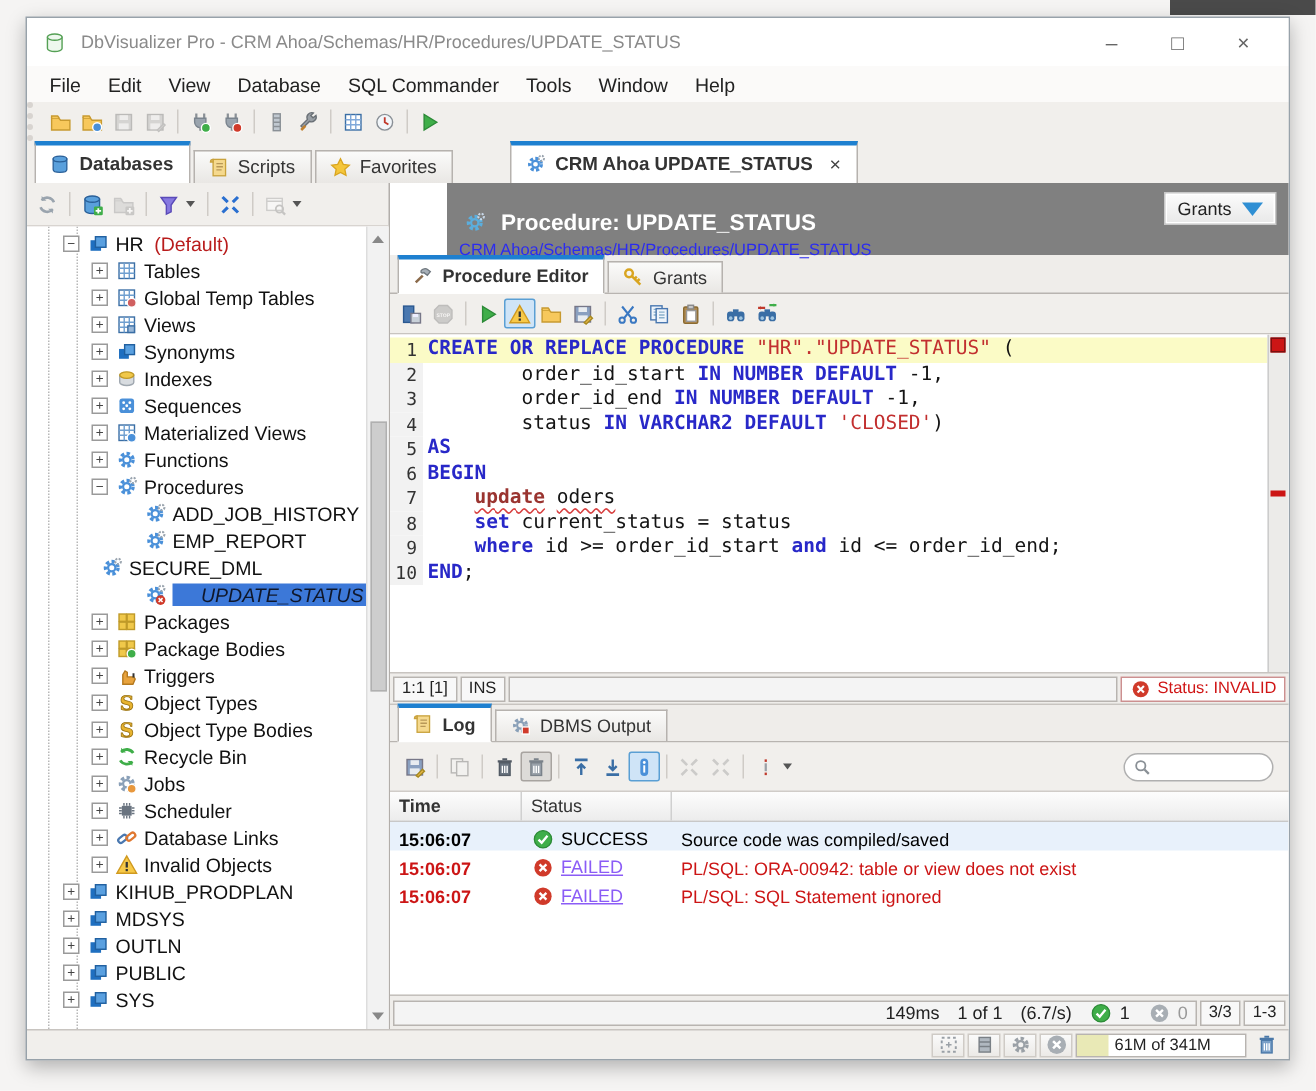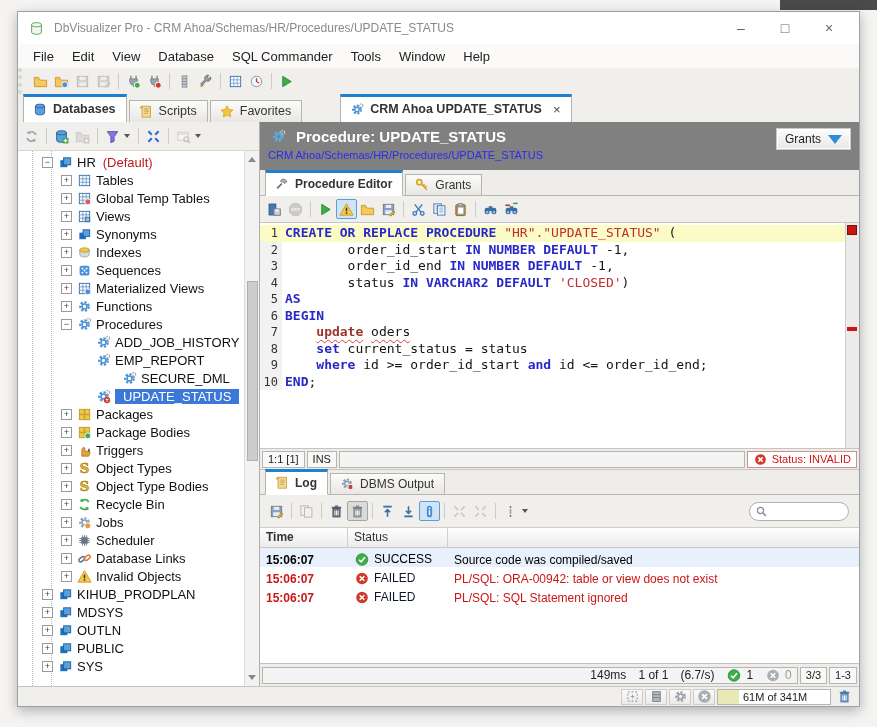--- a/index.html
+++ b/index.html
@@ -32,30 +32,30 @@
   .main{flex:1;display:flex;min-height:0;}
   .left{width:242px;flex:0 0 242px;border-right:1px solid #b2aeaa;display:flex;flex-direction:column;background:#f1efec;}
   .treebar{height:29px;display:flex;align-items:center;padding:0 3px;border-bottom:1px solid #d8d4d0;flex:0 0 29px;}
   .treewrap{flex:1;display:flex;min-height:0;background:#fff;}
   .tree{flex:1;position:relative;overflow:hidden;padding-top:2px;}
   .guide{position:absolute;top:0;bottom:0;border-left:1px dotted #b8b8b8;}
   .trow{display:flex;align-items:center;height:18px;font-size:13px;color:#111;white-space:nowrap;position:relative;}
   .exp{width:11px;height:11px;border:1px solid #9a9a9a;background:#fff;font-size:9px;line-height:9px;text-align:center;color:#444;margin-right:4px;flex:0 0 11px;}
   .expsp{width:15px;flex:0 0 15px;}
   .ticon{width:16px;height:16px;margin-right:4px;flex:0 0 16px;display:inline-flex;align-items:center;justify-content:center;}
-  .tlabel.sel{background:#3c78d8;color:#ffffff;padding:0 8px;}
+  .tlabel.sel{background:#3c78d8;color:#0f172a;padding:0 19px;font-style:italic;}
   .textra{color:#b91c1c;margin-left:7px;}
   .vscroll{width:15px;flex:0 0 15px;background:#f2f2f2;border-left:1px solid #ddd;position:relative;}
   .varrow{position:absolute;left:3px;width:0;height:0;border-left:4.5px solid transparent;border-right:4.5px solid transparent;}
   .varrow.up{top:6px;border-bottom:5px solid #888;}
   .varrow.down{bottom:6px;border-top:5px solid #888;}
   .vthumb{position:absolute;left:2px;width:11px;top:130px;height:180px;background:#cdcdcd;border:1px solid #b0b0b0;}
   
   .right{flex:1;display:flex;flex-direction:column;min-width:0;background:#fff;}
-  .obj-header{height:48px;flex:0 0 48px;background:#808080;color:#fff;padding:4px 8px 2px 8px;position:relative;}
+  .obj-header{height:48px;flex:0 0 48px;background:#808080;color:#fff;padding:16px 8px 2px 8px;position:relative;margin-left:38px;}
   .obj-title-row{display:flex;align-items:center;gap:7px;}
   .obj-title{font-size:15px;font-weight:bold;}
   .crumb{font-size:11px;color:#2b2bf0;margin-top:3px;}
   .actions-btn{position:absolute;right:8px;top:6px;height:22px;background:linear-gradient(#fcfcfc,#e8e8e8);border:1px solid #c8c8c8;outline:1px solid #fff;outline-offset:-2px;display:flex;align-items:center;gap:7px;padding:0 8px;color:#222;font-size:12px;}
   .btn-caret{width:0;height:0;border-left:7px solid transparent;border-right:7px solid transparent;border-top:9px solid #2f8fd4;}
   .ptabs,.ltabs{background:#efedea;display:flex;align-items:flex-end;padding-left:5px;border-bottom:1px solid #b8b4b0;}
   .ptabs{height:26px;flex:0 0 26px;}
   .ltabs{height:26px;flex:0 0 26px;border-top:1px solid #c8c4c0;}
   .ptabs .tab,.ltabs .tab{height:21px;font-size:12px;}
   .ptabs .tab.active,.ltabs .tab.active{height:26px;border-bottom:1px solid #fff;margin-bottom:-1px;}
@@ -87,21 +87,21 @@
   .logtable{flex:1;min-height:0;background:#fff;font-size:12px;overflow:hidden;}
   .lhead{display:flex;height:20px;background:linear-gradient(#fdfdfd,#ececec);border-bottom:1px solid #c8c8c8;color:#333;}
   .lhc{padding:2px 6px;border-right:1px solid #d0d0d0;}
   .lrow{display:flex;height:19px;align-items:flex-end;}
   .lrow.ok{background:#e8f1fb;}
   .lc{padding:0 6px;white-space:nowrap;overflow:hidden;display:flex;align-items:center;gap:4px;}
   .c-time{width:88px;flex:0 0 88px;font-weight:bold;}
   .c-status{width:100px;flex:0 0 100px;}
   .c-msg{flex:1;}
   .red{color:#cc1515;}
-  .failed-label{color:#0f172a;}
+  .failed-label{color:#8b5cf6;text-decoration:underline;}
   
   .qbar{height:23px;flex:0 0 23px;background:#efedea;display:flex;align-items:center;gap:2px;padding:1px 2px;border-top:1px solid #c4c0bc;}
   .qmain{flex:1;display:flex;align-items:center;justify-content:flex-end;gap:12px;font-size:12px;color:#222;}
   .qstat{display:flex;align-items:center;gap:4px;}
   .qstat.dim{color:#999;}
   
   .statusbar{height:20px;flex:0 0 20px;background:#f1efec;border-top:1px solid #c8c4c0;display:flex;align-items:center;justify-content:flex-end;gap:2px;padding:0 4px;}
   .sbicon{width:22px;height:16px;border:1px solid #cfcbc6;background:linear-gradient(#fafafa,#eceae7);display:flex;align-items:center;justify-content:center;}
   .memcell{width:114px;height:16px;border:1px solid #b8b4b0;background:#fff;display:flex;align-items:center;font-size:11px;color:#222;overflow:hidden;}
   .memfill{width:21px;height:100%;background:#e9e9b6;margin-right:4px;flex:0 0 21px;}
@@ -441,21 +441,21 @@
               <span class="expsp"></span>
               <span class="ticon">
                 <svg viewBox="0 0 16 16" width="15" height="15">
                   <circle cx="8" cy="8" r="4.5" fill="none" stroke="#4a90d9" stroke-width="2.4" stroke-dasharray="2.4 1.7"></circle>
                   <circle cx="8" cy="8" r="2.6" fill="none" stroke="#4a90d9" stroke-width="1.6"></circle>
                   <circle cx="12.5" cy="3.5" r="2" fill="none" stroke="#9aa4ae" stroke-width="1.5" stroke-dasharray="1.4 1"></circle>
                 </svg>
               </span>
               <span class="tlabel">EMP_REPORT</span>
             </div>
-            <div class="trow" style="padding-left:88px">
+            <div class="trow" style="padding-left:33px">
               <span class="expsp"></span>
               <span class="ticon">
                 <svg viewBox="0 0 16 16" width="15" height="15">
                   <circle cx="8" cy="8" r="4.5" fill="none" stroke="#4a90d9" stroke-width="2.4" stroke-dasharray="2.4 1.7"></circle>
                   <circle cx="8" cy="8" r="2.6" fill="none" stroke="#4a90d9" stroke-width="1.6"></circle>
                   <circle cx="12.5" cy="3.5" r="2" fill="none" stroke="#9aa4ae" stroke-width="1.5" stroke-dasharray="1.4 1"></circle>
                 </svg>
               </span>
               <span class="tlabel">SECURE_DML</span>
             </div>

